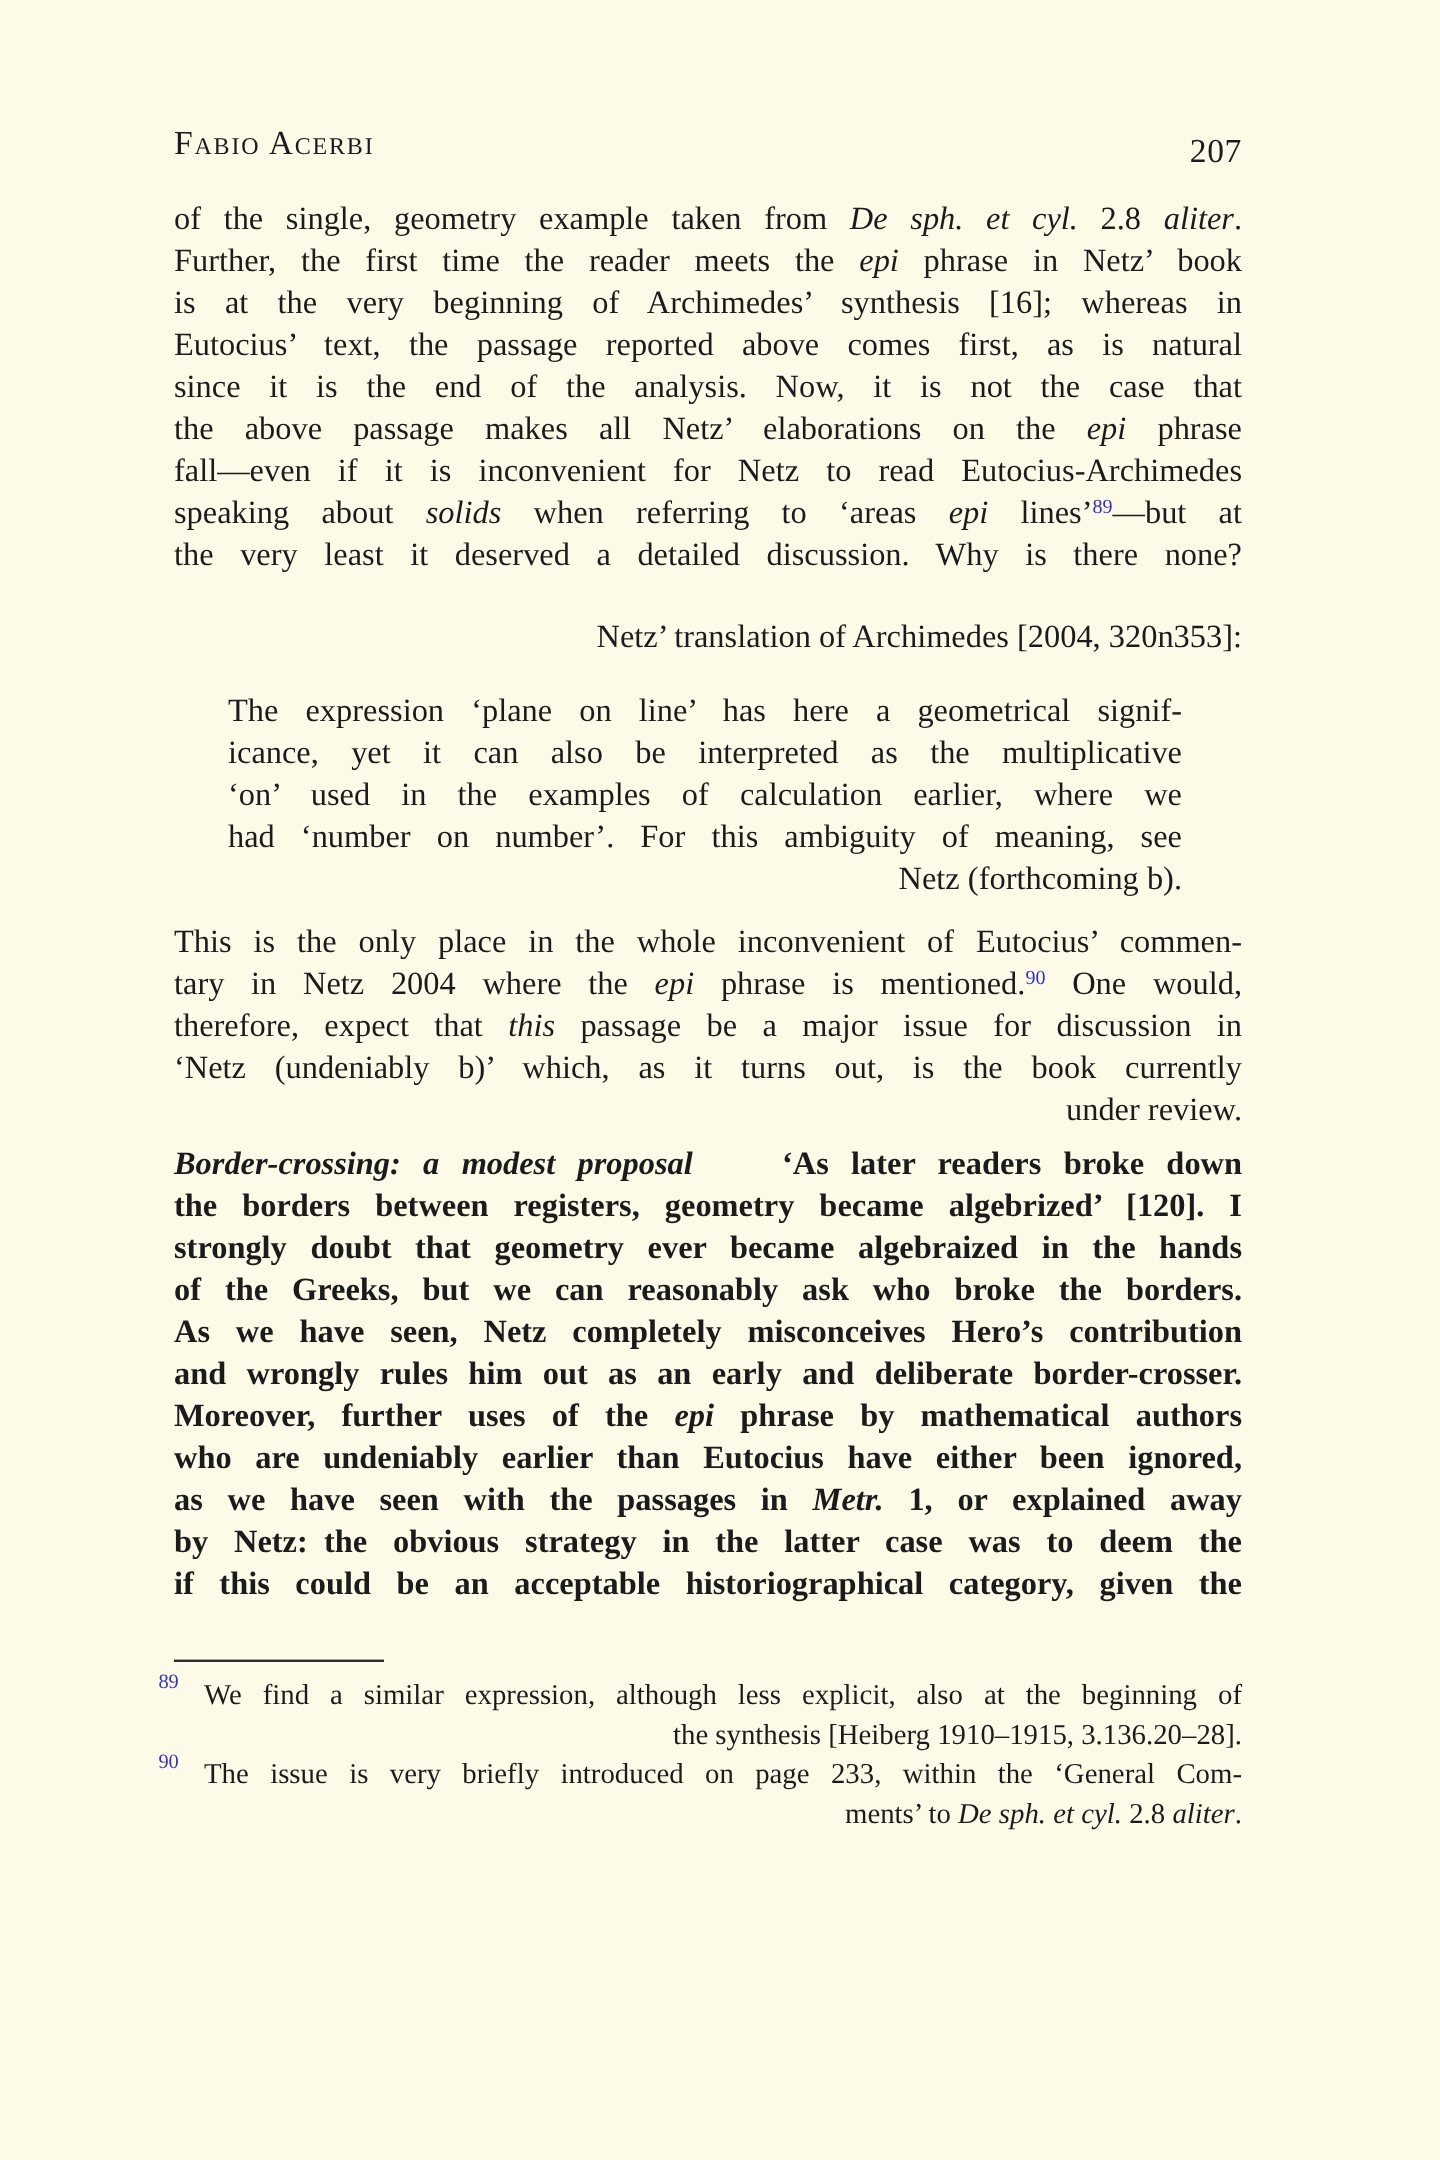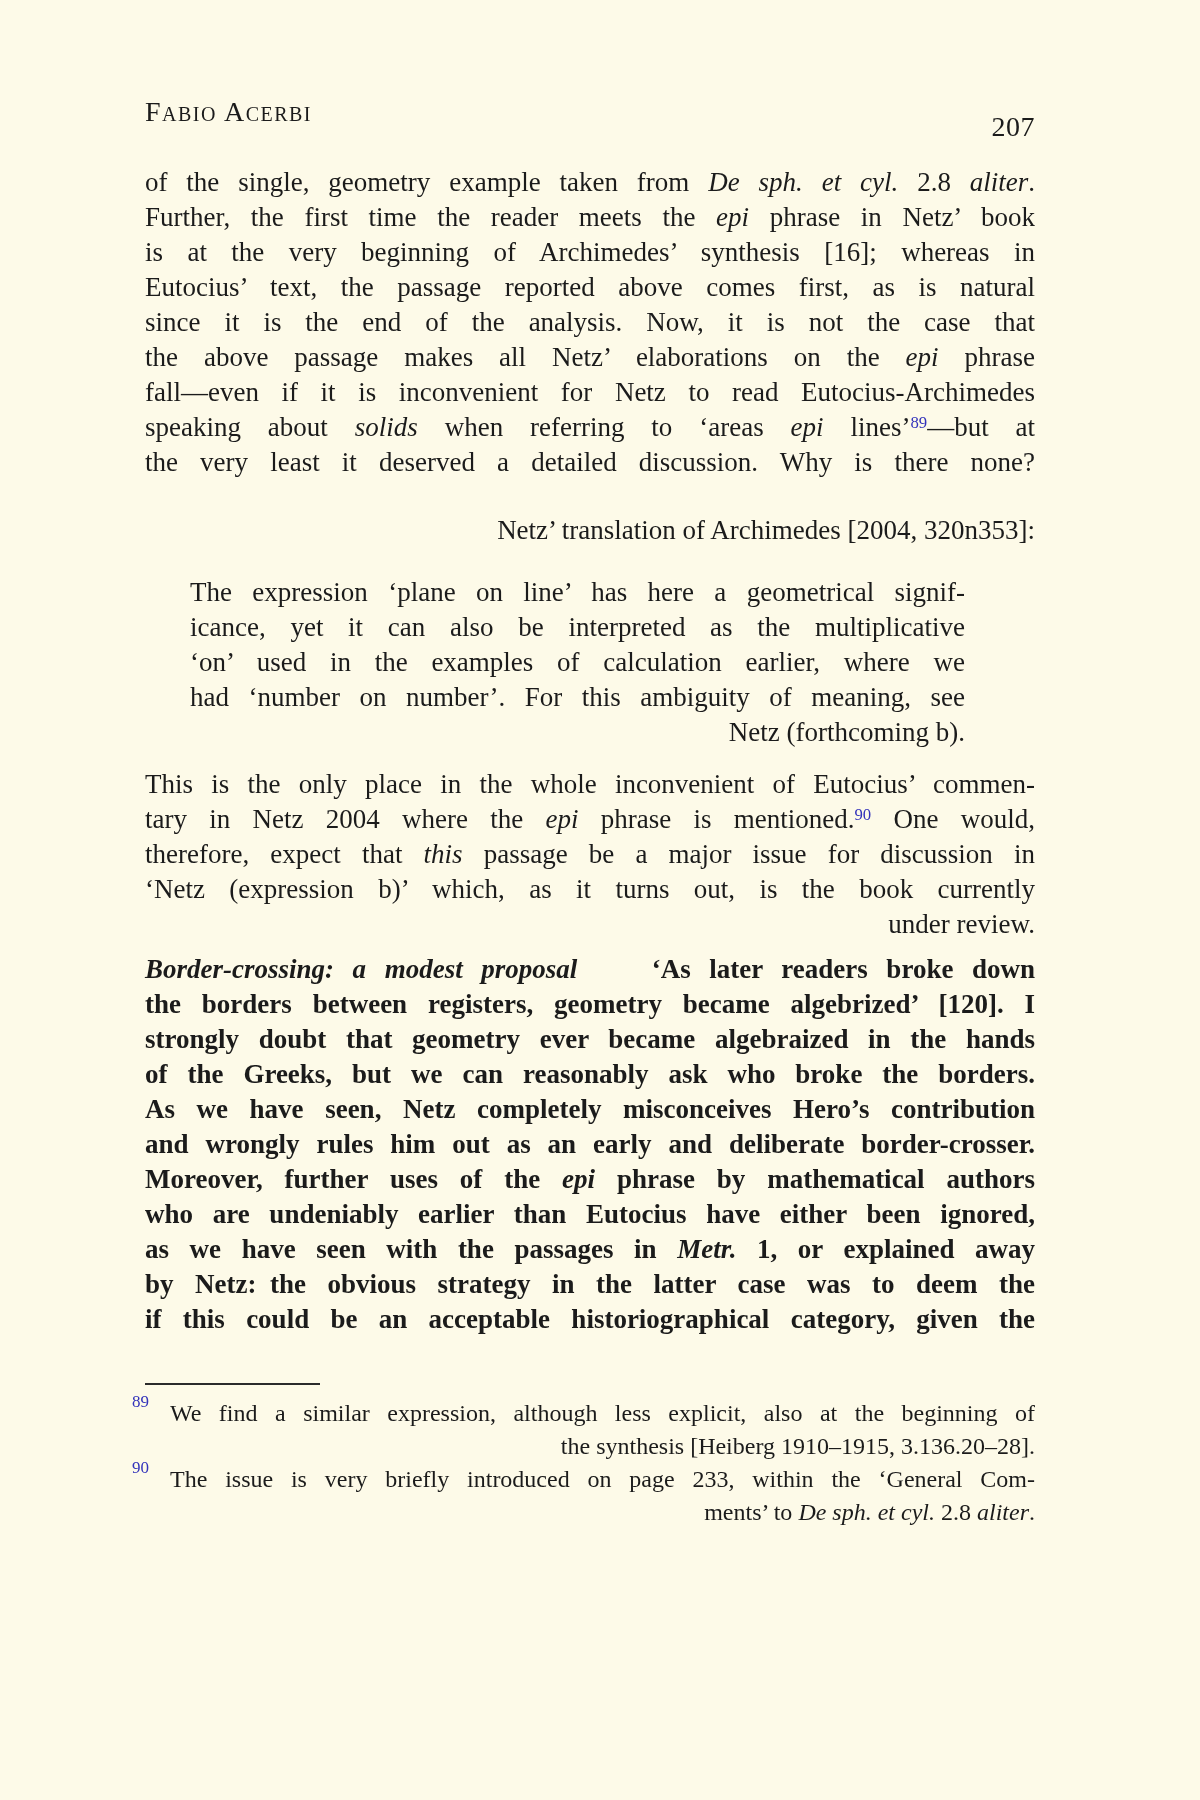--- a/index.html
+++ b/index.html
@@ -14,27 +14,27 @@
     color:var(--ink);
     font-family:"Liberation Serif","DejaVu Serif",serif;
     overflow:hidden;
   }
   .page{
     box-sizing:border-box;
     width:1200px;height:1800px;
     padding:95px 165px 0 145px;
   }
   .hdr{
-    display:flex;justify-content:space-between;align-items:flex-start;
+    display:flex;justify-content:space-between;align-items:center;
     font-size:28px;line-height:33px;
   }
   .author{font-variant:small-caps;letter-spacing:1.5px;}
   .pageno{letter-spacing:0.5px;margin-top:15px;}
   .para{margin:0;}
-  .quote{margin-left:45px;margin-right:70px;}
+  .quote{margin-left:45px;margin-right:50px;}
   .line{
     font-size:27px;
     line-height:35px;
     white-space:normal;
     text-align:right;
   }
   .jl{
     text-align:justify;
     -moz-text-align-last:justify;
     text-align-last:justify;
@@ -99,21 +99,21 @@
         <div class="line jl"><span>The expression ‘plane on line’ has here a geometrical signif-</span></div>
         <div class="line jl"><span>icance, yet it can also be interpreted as the multiplicative</span></div>
         <div class="line jl"><span>‘on’ used in the examples of calculation earlier, where we</span></div>
         <div class="line jl"><span>had ‘number on number’. For this ambiguity of meaning, see</span></div>
         <div class="line"><span>Netz (forthcoming b).</span></div>
       </div>
       <div class="para" style="margin-top: 17px;">
         <div class="line jl"><span>This is the only place in the whole inconvenient of Eutocius’ commen-</span></div>
         <div class="line jl"><span>tary in Netz 2004 where the </span><span class="it">epi</span><span> phrase is mentioned.</span><sup class="fnref">90</sup><span> One would,</span></div>
         <div class="line jl"><span>therefore, expect that </span><span class="it">this</span><span> passage be a major issue for discussion in</span></div>
-        <div class="line jl"><span>‘Netz (expression b)’ which, as it turns out, is the book currently</span></div>
+        <div class="line jl"><span>‘Netz (undeniably b)’ which, as it turns out, is the book currently</span></div>
         <div class="line"><span>under review.</span></div>
       </div>
       <div class="para" style="margin-top: 10px; font-weight: bold;">
         <div class="line jl"><span class="it">Border-crossing: a modest proposal</span><span>&nbsp;&nbsp;&nbsp;&nbsp;‘As later readers broke down</span></div>
         <div class="line jl"><span>the borders between registers, geometry became algebrized’ [120]. I</span></div>
         <div class="line jl"><span>strongly doubt that geometry ever became algebraized in the hands</span></div>
         <div class="line jl"><span>of the Greeks, but we can reasonably ask who broke the borders.</span></div>
         <div class="line jl"><span>As we have seen, Netz completely misconceives Hero’s contribution</span></div>
         <div class="line jl"><span>and wrongly rules him out as an early and deliberate border-crosser.</span></div>
         <div class="line jl"><span>Moreover, further uses of the </span><span class="it">epi</span><span> phrase by mathematical authors</span></div>

